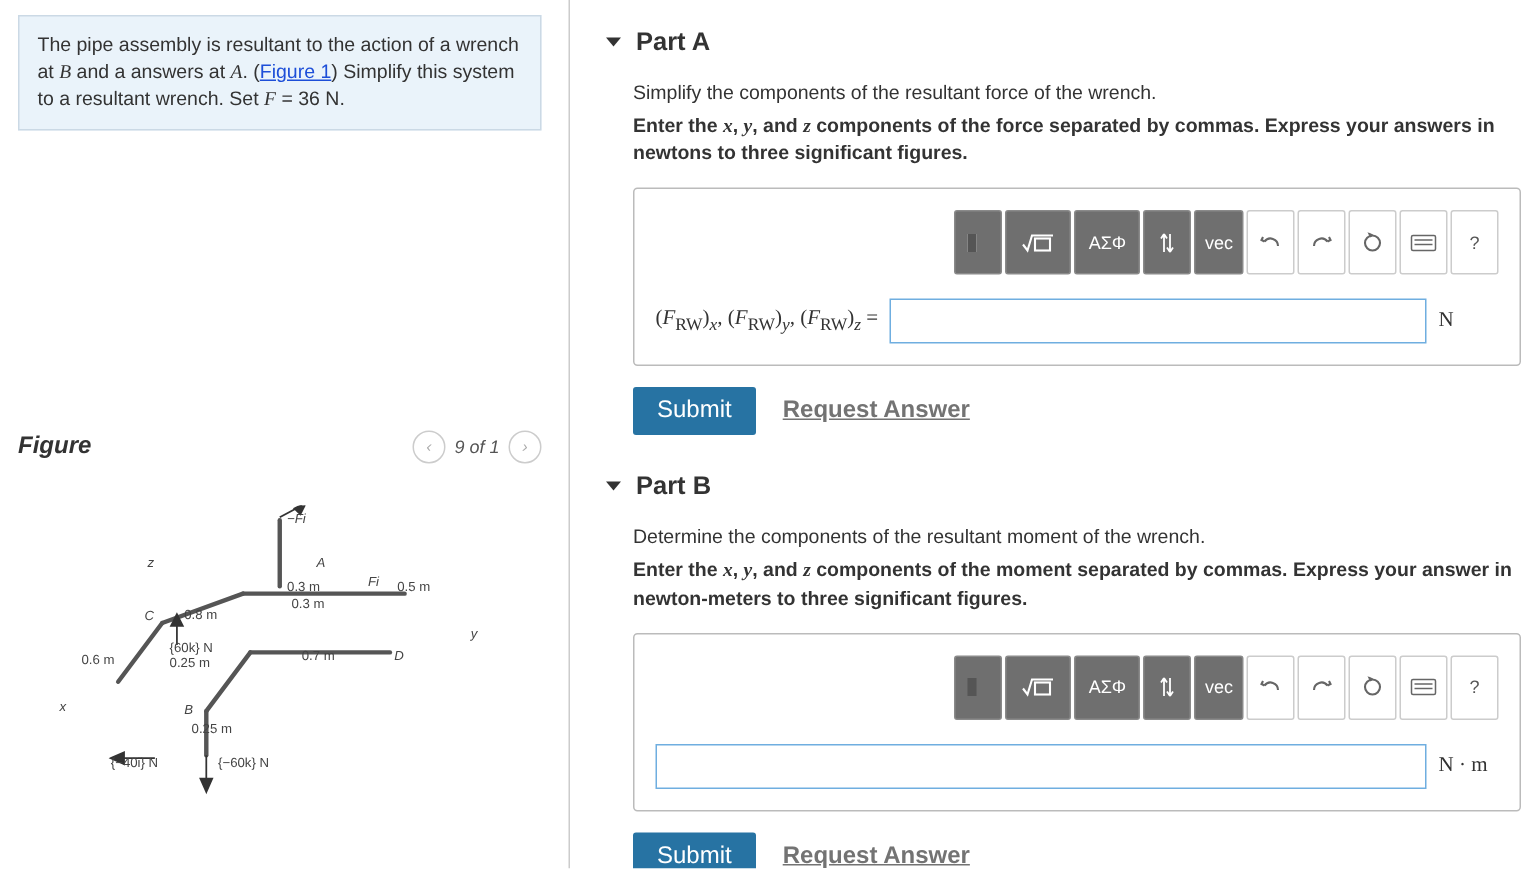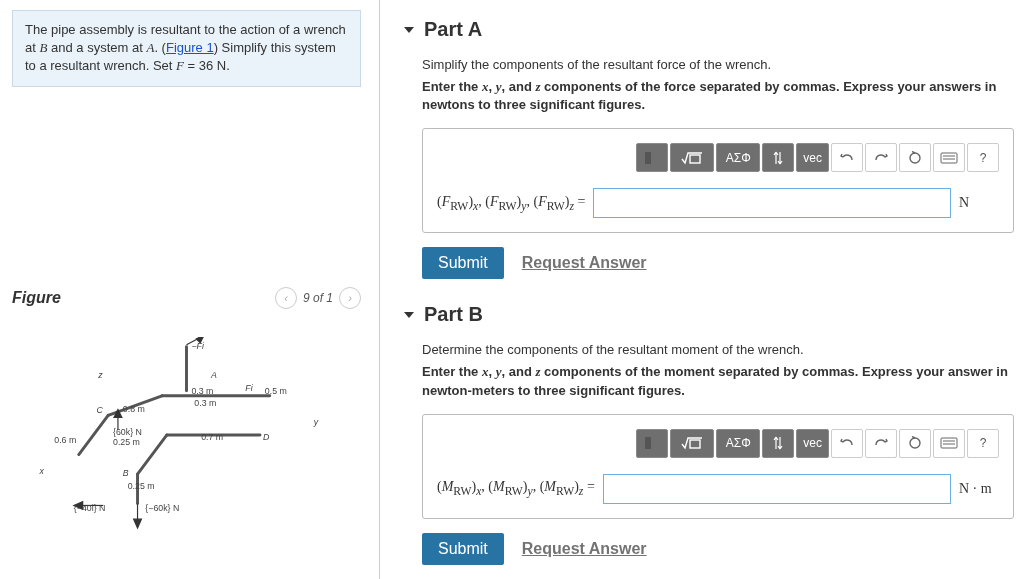--- a/index.html
+++ b/index.html
@@ -13,50 +13,50 @@
   .figure-title { font-weight: bold; font-size: 16px; }
   .pager { display: flex; align-items: center; gap: 6px; font-size: 12px; color: #555; }
   .pager-btn { width: 22px; height: 22px; border: 1px solid #ccc; border-radius: 50%; display: flex; align-items: center; justify-content: center; color: #aaa; background: #fff; cursor: pointer; font-size: 11px; }
   .figure-img { margin-top: 28px; padding: 0 8px; }
   .figure-img svg { width: 100%; height: auto; }
 
   .right-col { flex: 1; padding: 18px 10px 0 24px; overflow: hidden; }
   .part { margin-bottom: 24px; }
   .part-header { display: flex; align-items: center; gap: 10px; margin-bottom: 16px; }
   .caret { width: 0; height: 0; border-left: 5px solid transparent; border-right: 5px solid transparent; border-top: 6px solid #333; }
-  .part-title { font-weight: bold; font-size: 20px; }
+  .part-title { font-weight: bold; font-size: 17px; }
   .part-body { padding-left: 18px; }
   .prompt { font-size: 13px; margin-bottom: 6px; }
   .instructions { font-size: 13px; font-weight: bold; margin-bottom: 14px; line-height: 1.4; }
   .italic-tnr { font-style: italic; font-family: 'Times New Roman', serif; font-weight: bold; }
 
   .answer-box { border: 1px solid #bbb; border-radius: 3px; padding: 14px 14px 14px 14px; background: #fff; }
   .toolbar { display: flex; justify-content: flex-end; align-items: center; gap: 2px; margin-bottom: 16px; }
-  .tool { height: 29px; min-width: 32px; padding: 0 6px; border: 1px solid #8a8a8a; background: #6f6f6f; color: #fff; display: flex; align-items: center; justify-content: center; font-size: 12px; border-radius: 2px; cursor: pointer; }
+  .tool { height: 43px; min-width: 32px; padding: 0 6px; border: 1px solid #8a8a8a; background: #6f6f6f; color: #fff; display: flex; align-items: center; justify-content: center; font-size: 12px; border-radius: 2px; cursor: pointer; }
   .tool.light { background: #fff; color: #555; border: 1px solid #ccc; }
   .tool.wide { min-width: 44px; }
   .tool svg { display: block; }
 
   .input-row { display: flex; align-items: center; gap: 8px; }
   .lhs { font-family: 'Times New Roman', serif; font-size: 14px; white-space: nowrap; text-align: right; }
   .answer-input { flex: 1; height: 30px; border: 1px solid #6faee0; background: #fff; padding: 2px 6px; font-size: 14px; outline: none; }
   .unit { font-family: 'Times New Roman', serif; font-size: 14px; min-width: 40px; text-align: left; }
 
   .actions { display: flex; align-items: center; gap: 18px; margin-top: 14px; }
   .submit-btn { background: #2773a3; color: #fff; border: none; padding: 7px 16px; font-size: 16px; cursor: pointer; border-radius: 2px; }
   .req-link { color: #737373; text-decoration: underline; font-weight: bold; font-size: 16px; cursor: pointer; }
 </style>
 </head>
 <body>
 
 <div class="page">
 
   <div class="left-col">
     <div class="problem-box">
-      <span>The pipe assembly is resultant to the action of a wrench at </span><span class="italic">B</span><span> and a system at </span><span class="italic">A</span><span>. (</span><a href="#">Figure 1</a><span>) Simplify this system to a resultant wrench. Set </span><span class="italic">F</span><span> = 36 N.</span>
+      <span>The pipe assembly is resultant to the action of a wrench at </span><span class="italic">B</span><span> and a answers at </span><span class="italic">A</span><span>. (</span><a href="#">Figure 1</a><span>) Simplify this system to a resultant wrench. Set </span><span class="italic">F</span><span> = 36 N.</span>
     </div>
 
     <div class="figure-header">
       <div class="figure-title">Figure</div>
       <div class="pager">
         <div class="pager-btn">‹</div>
         <span>9 of 1</span>
         <div class="pager-btn">›</div>
       </div>
     </div>
@@ -233,21 +233,20 @@
             <div class="tool light">
               <svg width="18" height="12" fill="none" stroke="#666" stroke-width="1">
                   <rect x="1" y="1" width="16" height="10" rx="1"></rect>
                   <line x1="3" y1="4" x2="15" y2="4"></line>
                   <line x1="3" y1="7" x2="15" y2="7"></line>
                 </svg>
             </div>
             <div class="tool light">?</div>
           </div>
           <div class="input-row">
-            <span class="lhs">(<i>M</i><sub>RW</sub>)<sub><i>x</i></sub>, (<i>M</i><sub>RW</sub>)<sub><i>y</i></sub>, (<i>M</i><sub>RW</sub>)<sub><i>z</i></sub> =</span>
             <input class="answer-input" style="">
             <span class="unit">N · m</span>
           </div>
         </div>
 
         <div class="actions">
           <button class="submit-btn">Submit</button>
           <a class="req-link">Request Answer</a>
         </div>
       </div>

